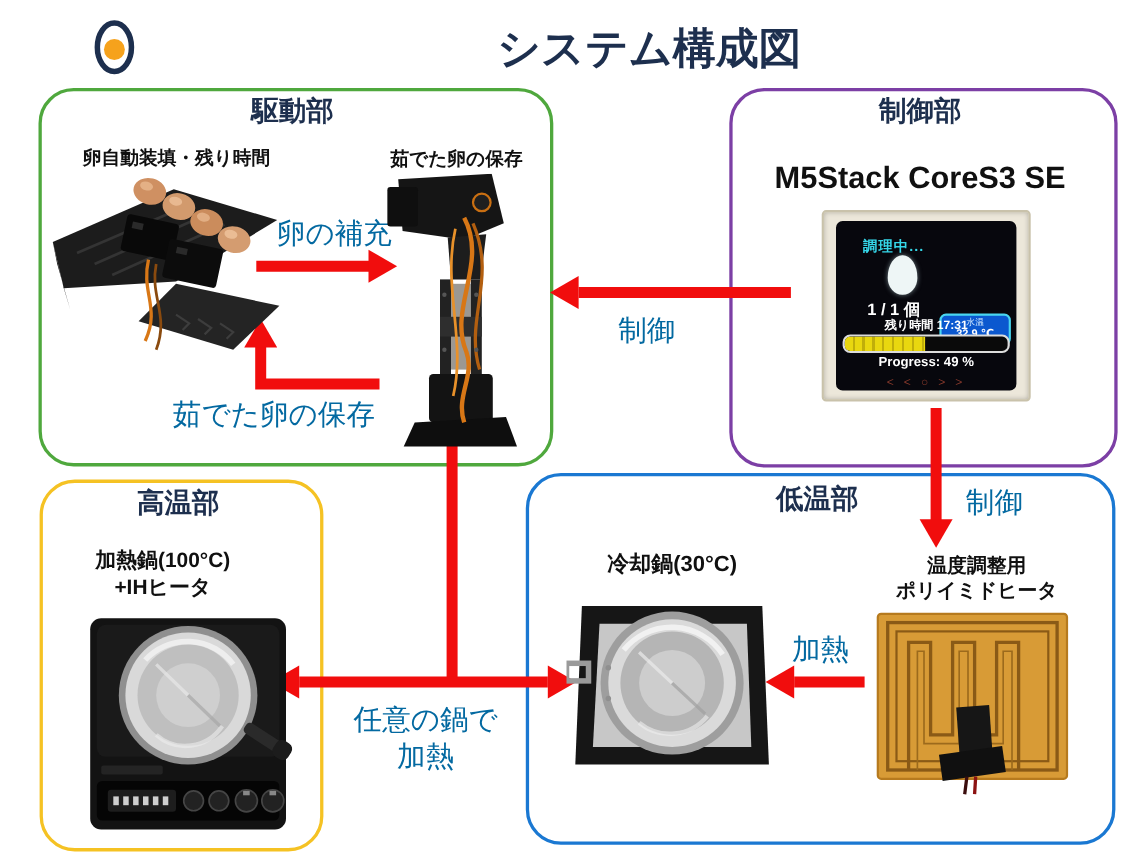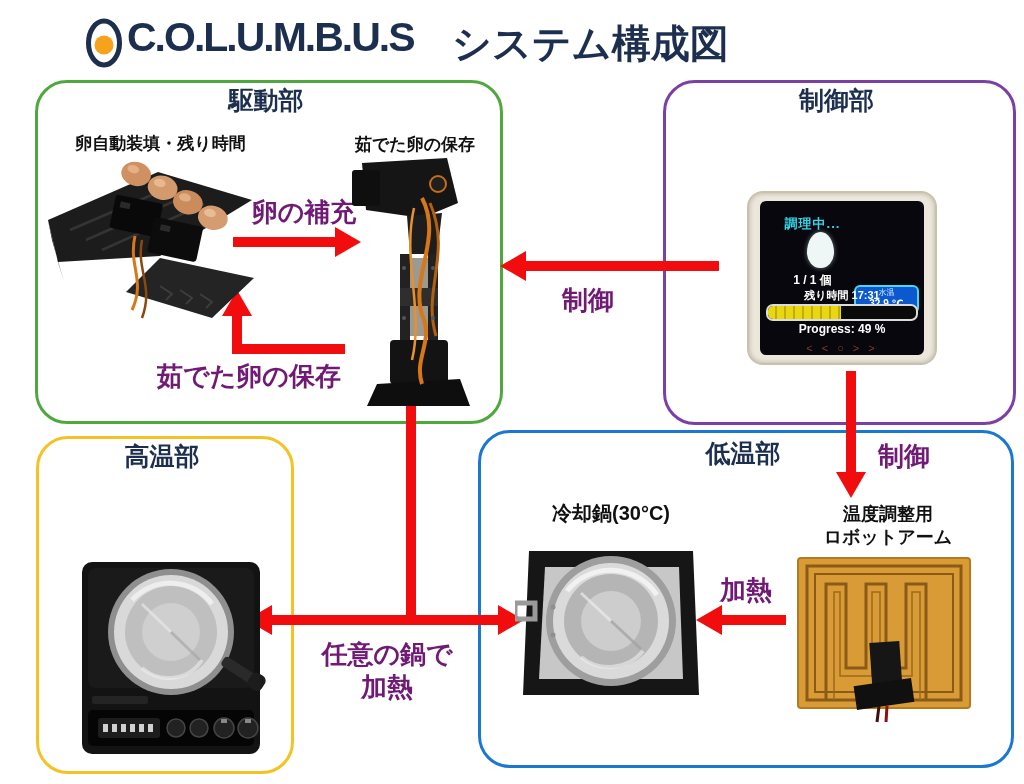--- a/index.html
+++ b/index.html
@@ -33,51 +33,51 @@
   .device-label { position:absolute; z-index:3; font-weight:bold; color:#101010;
     text-align:center; line-height:1.3; }
   .lbl-loader { left:48px;  top:133px; width:225px; font-size:17px; }
   .lbl-arm    { left:352px; top:134px; width:126px; font-size:17px; }
   .lbl-m5     { left:663px; top:144px; width:347px; font-size:28px; }
   .lbl-hot    { left:40px;  top:498px; width:216px; font-size:19px; }
   .lbl-coldpot{ left:513px; top:500px; width:196px; font-size:20px; }
   .lbl-poly   { left:793px; top:503px; width:190px; font-size:18px; }
 
   
-  .arrow-label { position:absolute; z-index:3; color:#701a75; font-size:26px;
-    font-weight:700; text-align:center; line-height:1.28; }
+  .arrow-label { position:absolute; z-index:3; color:#0369a1; font-size:26px;
+    font-weight:400; text-align:center; line-height:1.28; }
   .al-refill   { left:238px; top:196px; width:132px; }
   .al-store    { left:136px; top:360px; width:226px; }
   .al-ctrl-arm { left:548px; top:284px; width:80px;  }
   .al-ctrl-htr { left:864px; top:440px; width:80px;  }
   .al-heat     { left:706px; top:574px; width:80px;  }
   .al-anypot   { left:312px; top:638px; width:150px; }
 
   
   .arrows { position:absolute; left:0; top:0; z-index:2; pointer-events:none; }
 
   
   .art { position:absolute; z-index:3; }
 
   
   .m5 { position:absolute; left:747px; top:191px; width:186px; height:170px; z-index:3;
-    background:#ece7da; border:2px solid #c9c2ab; border-radius:16px;
+    background:#ece7da; border:2px solid #c9c2ab; border-radius:4px;
     box-shadow:inset 0 0 5px rgba(0,0,0,.25); }
   .m5-screen { position:absolute; left:11px; top:8px; right:11px; bottom:8px;
     background:#07070d; border-radius:6px; color:#fff; overflow:hidden; }
   .m5-status { position:absolute; top:14px; left:0; width:64%; text-align:center;
     color:#35d6e8; font-weight:bold; font-size:13px; letter-spacing:1px; }
   .m5-egg { position:absolute; left:47px; top:31px; width:27px; height:36px;
     background:#eef6f6; border-radius:50%/58% 58% 44% 44%; box-shadow:0 0 5px rgba(210,240,245,.5); }
   .m5-temp { position:absolute; right:5px; top:37px; width:61px; background:#0b58cf;
     border:2px solid #49d6ef; border-radius:6px; text-align:center; color:#fff; padding:1px 0 2px 0;margin-top:47px; }
   .m5-temp-label { font-size:8px; color:#d6ecff; line-height:10px; }
   .m5-temp-value { font-size:10px; font-weight:bold; line-height:12px; }
   .m5-count { position:absolute; top:71px; left:0; width:64%; text-align:center;
-    font-size:12px; font-weight:bold; }
+    font-size:15px; font-weight:bold; }
   .m5-remaining { position:absolute; top:87px; left:0; width:100%; text-align:center;
     font-size:11px; font-weight:bold; }
   .m5-bar { position:absolute; top:103px; left:6px; right:6px; height:13px;
     border:2px solid #dcdcdc; border-radius:7px; background:#0a0a0a; overflow:hidden; }
   .m5-fill { height:100%; width:49%;
     background:repeating-linear-gradient(90deg,#e9d70f 0px,#e9d70f 7px,#c0ae0a 7px,#c0ae0a 9px);
     border-radius:4px 0 0 4px; }
   .m5-plabel { position:absolute; top:121px; left:0; width:100%; text-align:center;
     font-size:12px; font-weight:bold; }
   .m5-nav { position:absolute; bottom:1px; left:0; width:100%; text-align:center;
@@ -85,21 +85,20 @@
 </style>
 </head>
 <body>
 
 <div class="canvas">
 
   <svg class="abs" style="left:84px; top:17px;" width="40" height="52" viewBox="0 0 40 52">
     <ellipse cx="20" cy="26" rx="15.5" ry="22" fill="#ffffff" stroke="#1d2f4e" stroke-width="5"></ellipse>
     <circle cx="20" cy="28" r="9.5" fill="#f6a21c"></circle>
   </svg>
-  <div class="title-name">C.O.L.U.M.B.U.S</div>
   <div class="title-sub">システム構成図</div>
 
   <div class="sbox box-drive"></div>
   <div class="sbox box-control"></div>
   <div class="sbox box-hot"></div>
   <div class="sbox box-cold"></div>
 
   <div class="box-header hdr-drive">駆動部</div>
   <div class="box-header hdr-control">制御部</div>
   <div class="box-header hdr-hot">高温部</div>
@@ -196,39 +195,44 @@
     <polygon points="25,226 108,221 118,248 15,248" fill="#0e0e0e"></polygon>
     <path d="M70,40 C92,82 55,122 72,162 C80,184 62,202 70,226" fill="none" stroke="#d87716" stroke-width="4"></path>
     <path d="M78,45 C100,96 70,132 84,178" fill="none" stroke="#b35f10" stroke-width="3"></path>
     <path d="M62,50 C50,102 72,152 60,202" fill="none" stroke="#e8912a" stroke-width="2.5"></path>
     <circle cx="52" cy="110" r="2" fill="#555"></circle>
     <circle cx="81" cy="110" r="2" fill="#555"></circle>
     <circle cx="52" cy="160" r="2" fill="#555"></circle>
     <circle cx="81" cy="160" r="2" fill="#555"></circle>
   </svg>
 
+  <div class="device-label lbl-m5">M5Stack CoreS3 SE</div>
 
   <div class="m5">
     <div class="m5-screen">
       <div class="m5-status">調理中...</div>
       <div class="m5-egg"></div>
       <div class="m5-temp">
         <div class="m5-temp-label">水温</div>
         <div class="m5-temp-value">32.9 ℃</div>
       </div>
       <div class="m5-count">1 / 1 個</div>
       <div class="m5-remaining">残り時間 17:31</div>
       <div class="m5-bar">
         <div class="m5-fill" style="width: 49%;"></div>
       </div>
       <div class="m5-plabel">Progress: 49 %</div>
       <div class="m5-nav">&lt; &lt;  ○  &gt; &gt;</div>
     </div>
   </div>
 
+  <div class="device-label lbl-hot">
+    <div>加熱鍋(100°C)</div>
+    <div>+IHヒータ</div>
+  </div>
 
   <svg class="art" style="left:72px; top:560px;" width="198" height="200" viewBox="0 0 198 200">
     <rect x="10" y="2" width="178" height="192" rx="10" fill="#131313"></rect>
     <rect x="16" y="8" width="166" height="120" rx="8" fill="#1a1a1a"></rect>
     <g>
       <circle cx="99" cy="72" r="63" fill="#8f8f8f"></circle>
       <circle cx="99" cy="72" r="57" fill="#d9d9d9"></circle>
       <circle cx="99" cy="72" r="46" fill="#bfbfbf"></circle>
       <circle cx="99" cy="72" r="29" fill="#cfcfcf"></circle>
       <path d="M60,40 A52,52 0 0 1 140,44" fill="none" stroke="#f2f2f2" stroke-width="5" opacity="0.8"></path>
@@ -255,21 +259,21 @@
     <circle cx="127" cy="168" r="9" fill="#222" stroke="#454545" stroke-width="1.5"></circle>
     <circle cx="152" cy="168" r="10" fill="#222" stroke="#454545" stroke-width="1.5"></circle>
     <circle cx="176" cy="168" r="10" fill="#222" stroke="#454545" stroke-width="1.5"></circle>
     <rect x="149" y="159" width="6" height="4" fill="#888"></rect>
     <rect x="173" y="159" width="6" height="4" fill="#888"></rect>
   </svg>
 
   <div class="device-label lbl-coldpot">冷却鍋(30°C)</div>
   <div class="device-label lbl-poly">
     <div>温度調整用</div>
-    <div>ロボットアーム</div>
+    <div>ポリイミドヒータ</div>
   </div>
 
   <svg class="art" style="left:515px; top:543px;" width="190" height="178" viewBox="0 0 190 178">
     <polygon points="14,8 178,8 184,152 8,152" fill="#161616"></polygon>
     <polygon points="30,24 164,24 168,136 24,136" fill="#c7c7c7"></polygon>
     <circle cx="96" cy="78" r="65" fill="#9e9e9e"></circle>
     <circle cx="96" cy="78" r="58" fill="#dadada"></circle>
     <circle cx="96" cy="78" r="47" fill="#b5b5b5"></circle>
     <circle cx="96" cy="78" r="30" fill="#cdcdcd"></circle>
     <path d="M52,48 A56,56 0 0 1 142,52" fill="none" stroke="#f4f4f4" stroke-width="5" opacity="0.85"></path>

